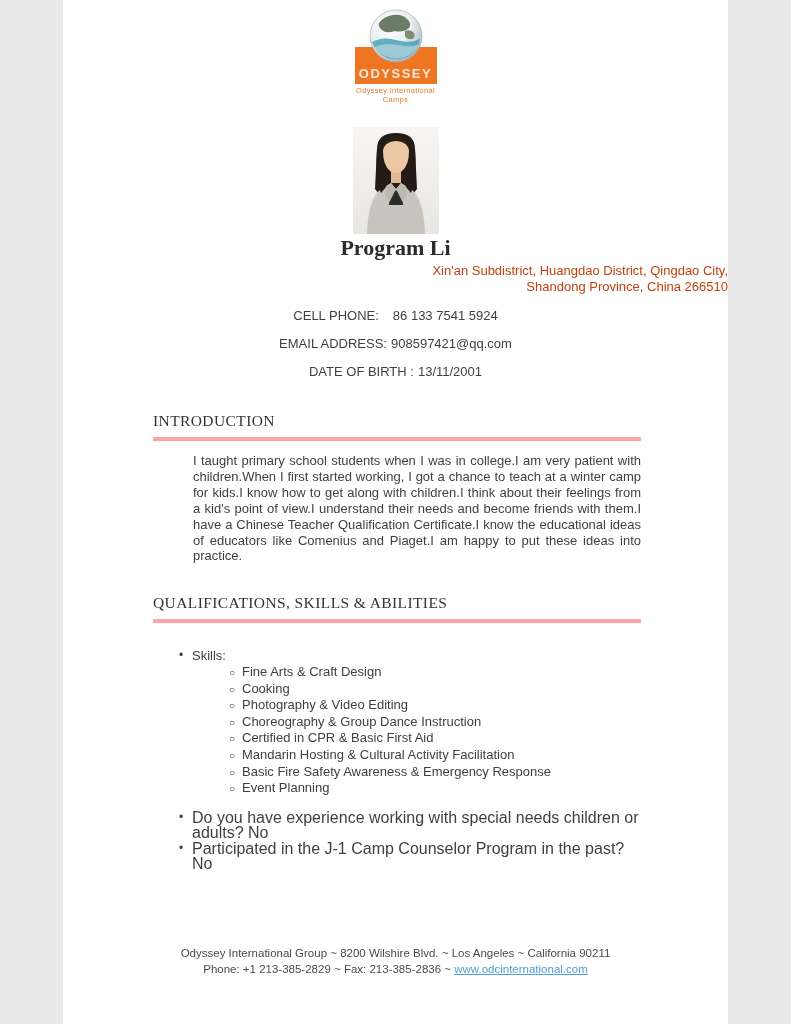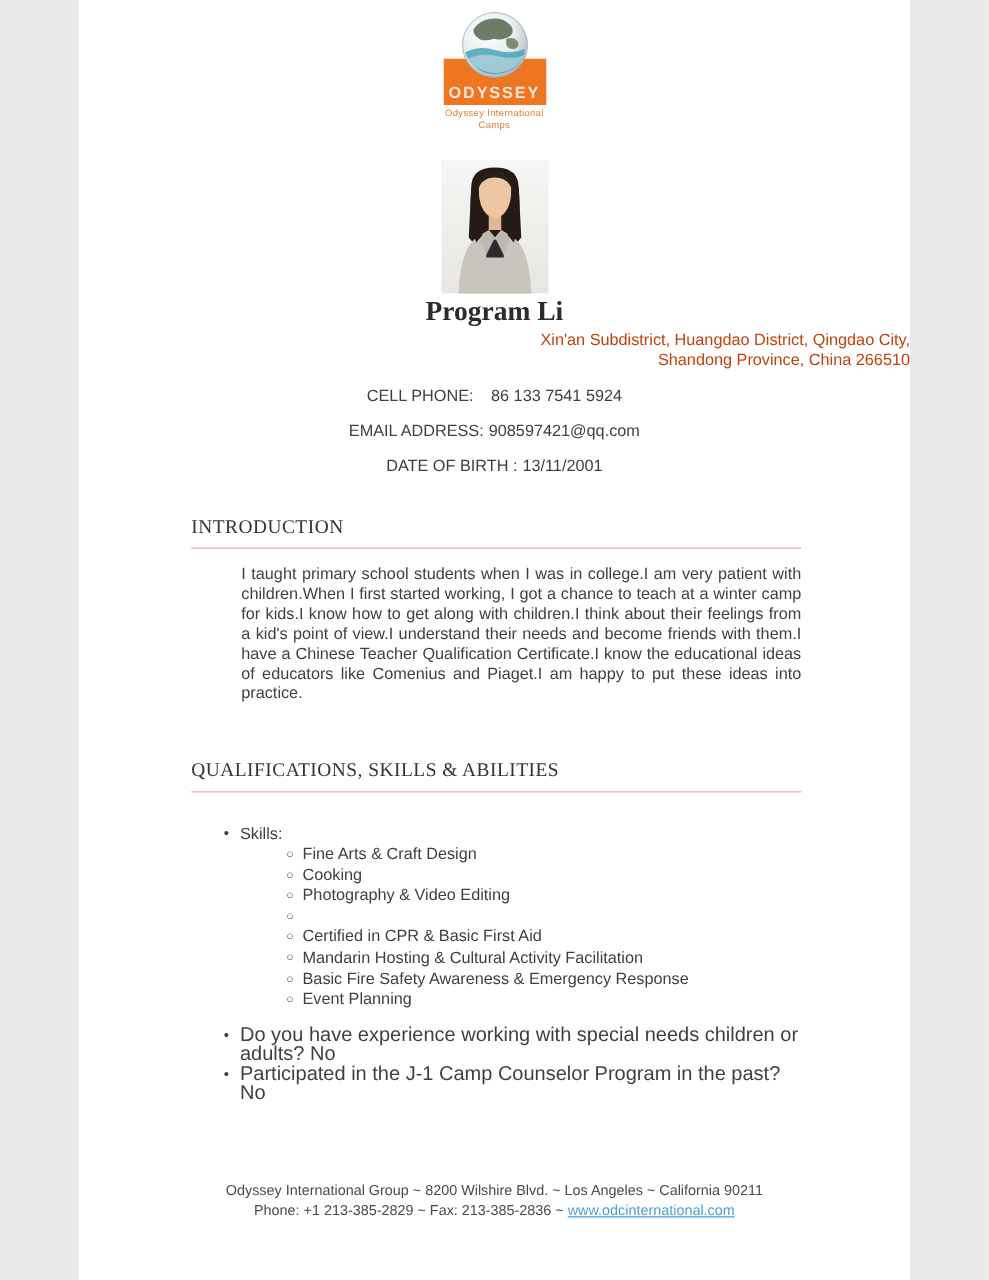--- a/index.html
+++ b/index.html
@@ -30,24 +30,24 @@
     font-size:22px; color:#2b2b2b; margin-top:2px; line-height:24px;
   }
   .addr { text-align:right; font-size:13px; line-height:16px; margin-top:3px; color:#c2410c; }
   .contact-line { text-align:center; font-size:13px; color:#3f3f3f; margin-top:13px; }
   .contact-line .gap { display:inline-block; width:14px; }
   .contact-line .sp { display:inline-block; width:4px; }
   
   .content { padding:0 87px 0 90px; }
   .section-heading {
     font-family:"Liberation Serif", serif; font-size:15.5px; color:#333333;
-    letter-spacing:0.4px; padding-bottom:7px; border-bottom:1px solid #fca5a5;
+    letter-spacing:0.4px; padding-bottom:7px; border-bottom:4px solid #fca5a5;
   }
   .intro-heading { margin-top:33px; }
-  .quals-heading { margin-top:46px; }
+  .quals-heading { margin-top:30px; }
   .intro-body {
     margin-top:12px; font-size:13px; line-height:15.9px; text-align:justify; color:#3f3f3f;margin-left:40px;
   }
   
   .list { margin-top:25px; font-size:13px; color:#3f3f3f; }
   .li1 { display:flex; line-height:15.6px; }
   .li1 .m1 { width:13px; margin-left:26px; flex:none; font-size:12px; }
   .li2 { display:flex; line-height:15.6px; }
   .li2 .m2 { width:13px; margin-left:76px; flex:none; font-size:10px; padding-top:1px; }
   .questions { margin-top:13px; }
@@ -151,20 +151,21 @@
       <div class="li2">
           <span class="m2">○</span>
           <span>Cooking</span>
         </div>
       <div class="li2">
           <span class="m2">○</span>
           <span>Photography &amp; Video Editing</span>
         </div>
       <div class="li2">
           <span class="m2">○</span>
+          <span>Choreography &amp; Group Dance Instruction</span>
         </div>
       <div class="li2">
           <span class="m2">○</span>
           <span>Certified in CPR &amp; Basic First Aid</span>
         </div>
       <div class="li2">
           <span class="m2">○</span>
           <span>Mandarin Hosting &amp; Cultural Activity Facilitation</span>
         </div>
       <div class="li2">

